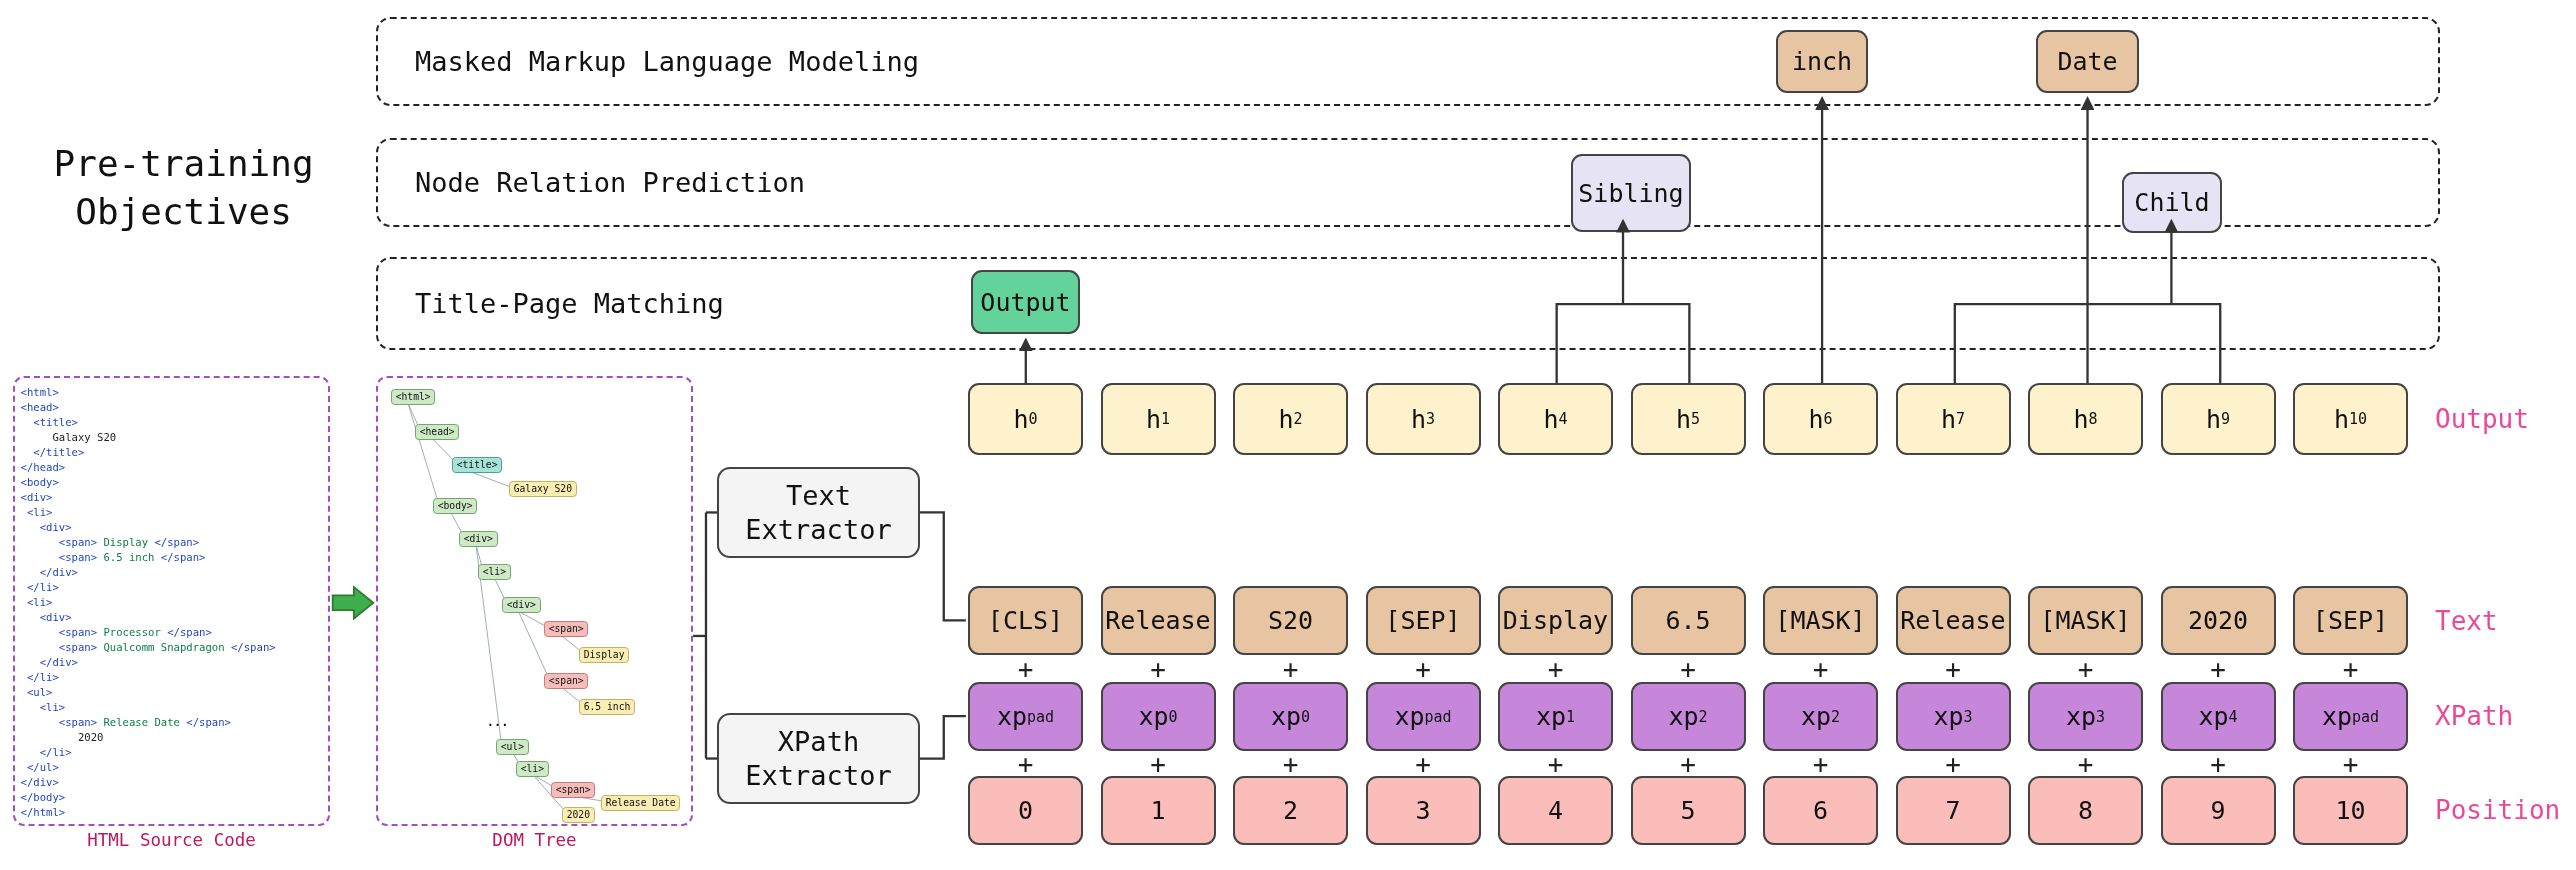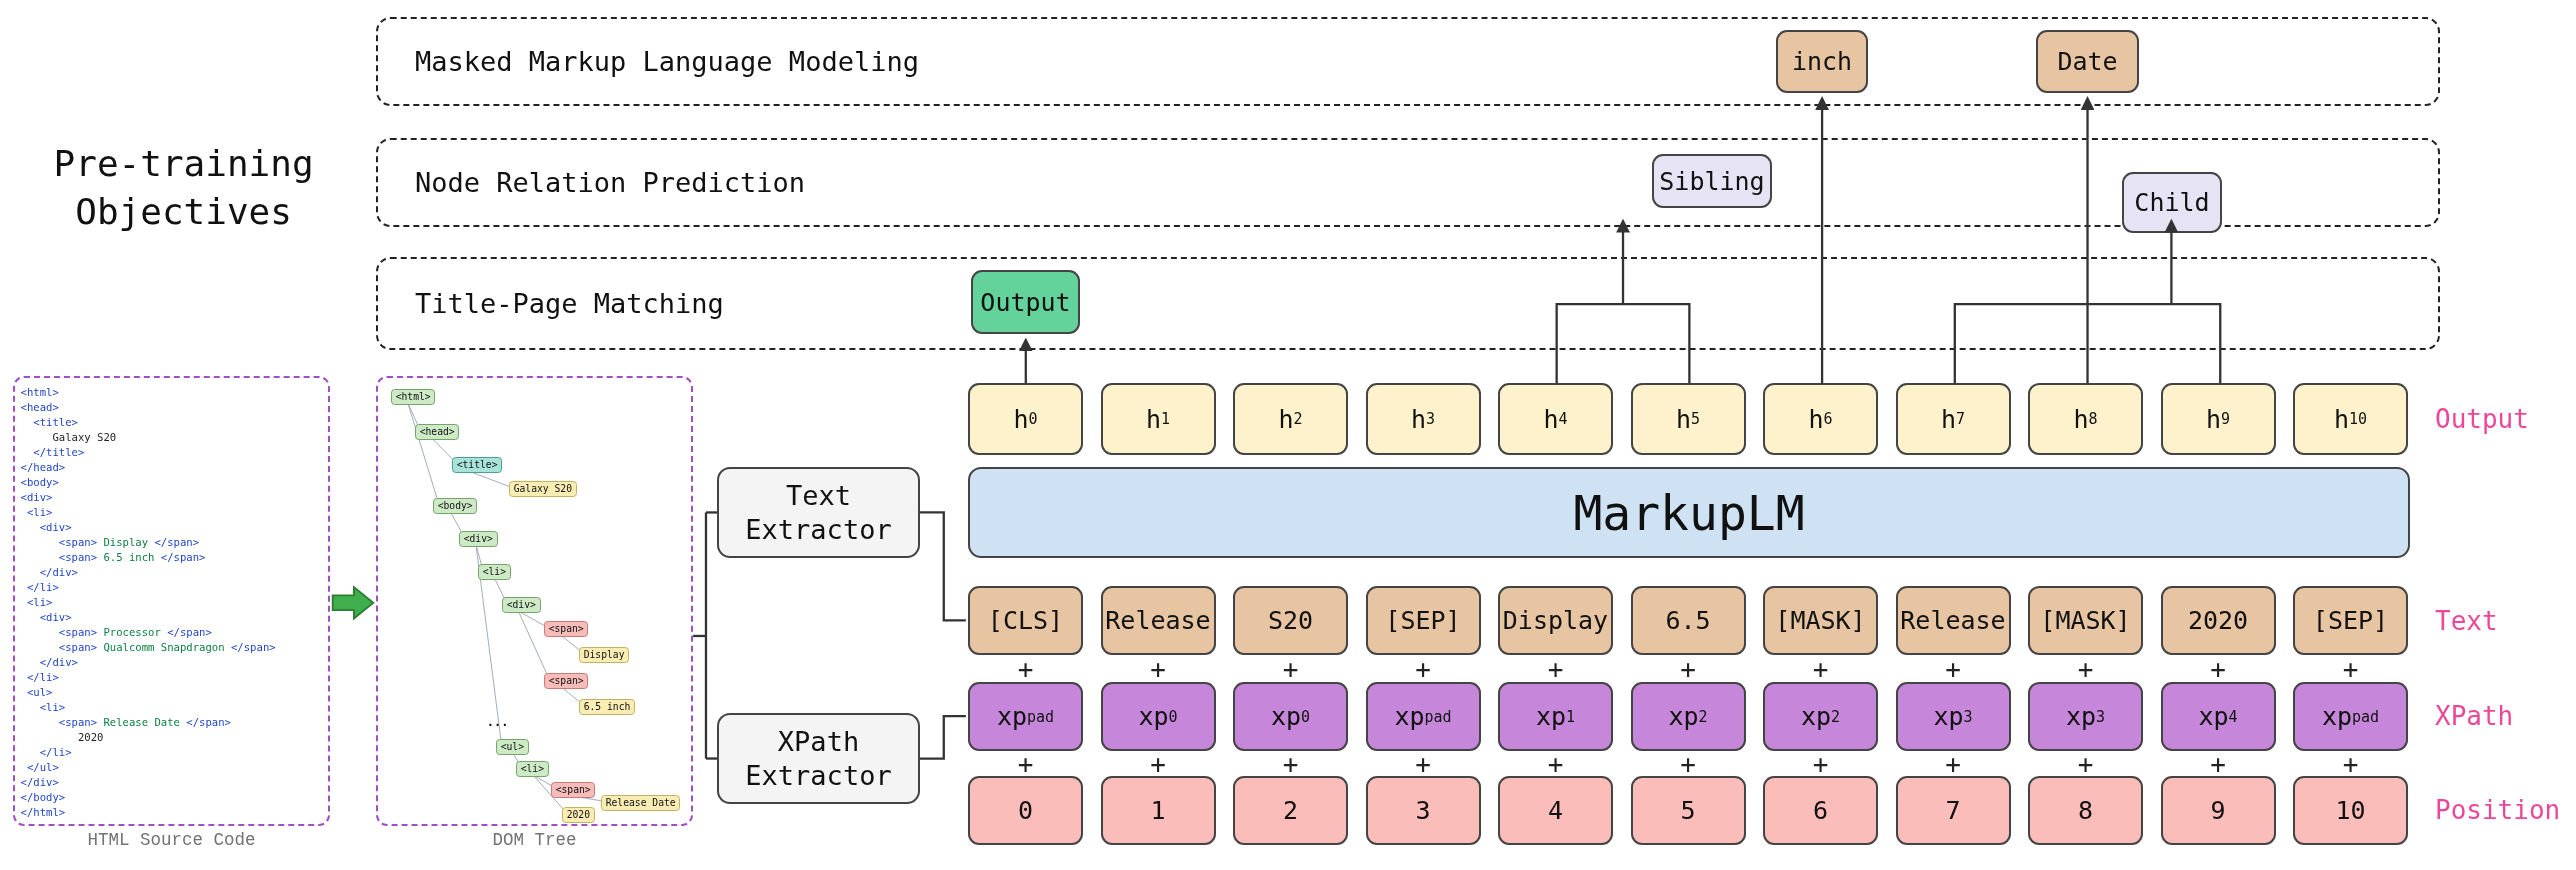--- a/index.html
+++ b/index.html
@@ -19,35 +19,35 @@
   .obj-label{font-size:27px;}
 
   
   .pred{position:absolute;display:flex;align-items:center;justify-content:center;
         border:2.8px solid #444;border-radius:11px;font-size:25px;box-sizing:border-box;}
   .tan{background:#e8c5a2;}
   .lav{background:#e6e4f4;}
   .greenbox{background:#64d29b;}
   #pred-inch{left:1776px;top:29.5px;width:92px;height:63px}
   #pred-date{left:2036px;top:29.5px;width:103px;height:63px}
-  #pred-sibling{left:1652px;top:154px;width:120px;height:54px}
+  #pred-sibling{left:1571px;top:154px;width:120px;height:78px}
   #pred-child{left:2122px;top:172px;width:100px;height:61px}
   #pred-match{left:971px;top:270px;width:109px;height:64px}
 
   
   .panel{position:absolute;top:376px;height:450px;width:317px;border:2.8px dashed #a04fc6;
          border-radius:11px;box-sizing:border-box;background:#fff;}
   #panel-html{left:13px}
   #panel-dom{left:376px}
   .code{padding:6.5px 5.5px;font-size:10.6px;}
   .code-line{white-space:pre;height:15px;line-height:15px;}
   .c-tag{color:#2145c4}
   .c-txt{color:#0b8043}
   .c-val{color:#222}
-  .caption{position:absolute;top:830px;width:317px;text-align:center;font-size:17.5px;color:#737373;font-family:Liberation Mono, monospace;}
+  .caption{position:absolute;top:830px;width:317px;text-align:center;font-size:17.5px;color:#be185d;}
   #cap-html{left:13px}
   #cap-dom{left:376px}
 
   
   .tree-layer{position:absolute;left:0;top:0;right:0;bottom:0;}
   .tree-node{position:absolute;font-size:9.7px;line-height:12px;padding:0.9px 3.7px;border:0.9px solid #888;
              border-radius:3.7px;white-space:nowrap;background:#eee;}
   .t-green{background:#cde9c5;border-color:#74a56b}
   .t-teal{background:#a8e3da;border-color:#4e9e92}
   .t-pink{background:#f6bcba;border-color:#c97b78}
@@ -197,21 +197,20 @@
 
   <div class="extractor" id="ext-text">
     <div>Text</div>
     <div>Extractor</div>
   </div>
   <div class="extractor" id="ext-xpath">
     <div>XPath</div>
     <div>Extractor</div>
   </div>
 
-  <div class="model-box">MarkupLM</div>
 
   <div class="trow" id="output-row">
       <div class="token cream">
         <span>h</span>
         <sub>0</sub>
       </div>
       <div class="token cream">
         <span>h</span>
         <sub>1</sub>
       </div>

